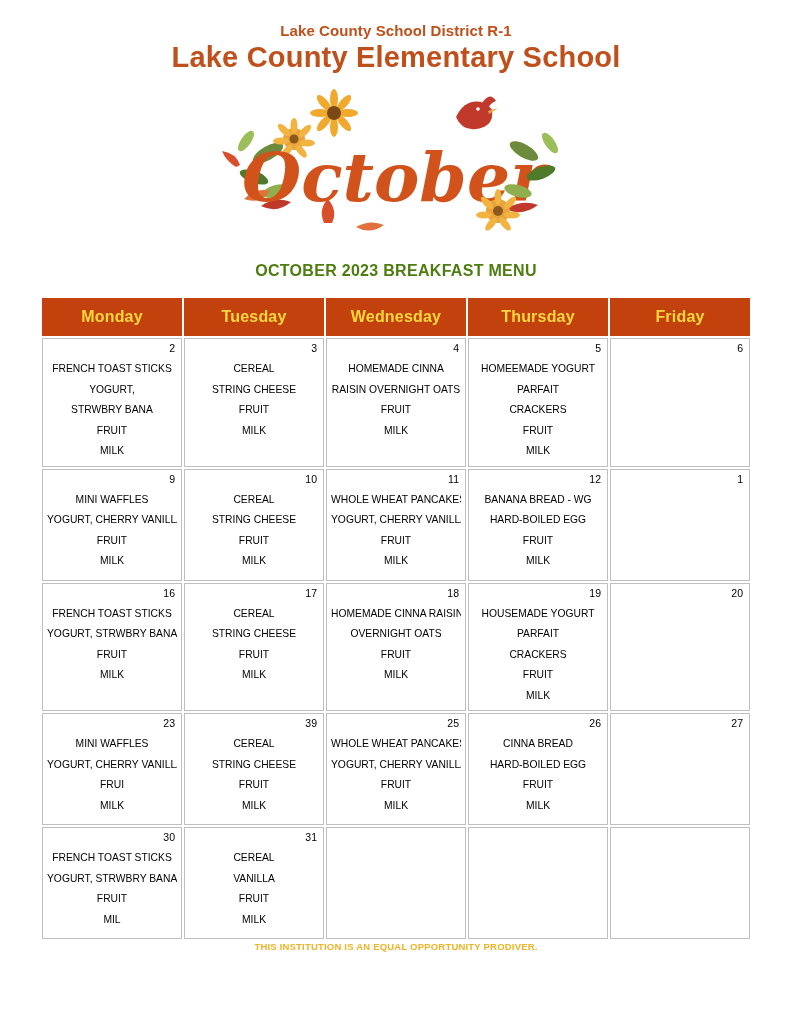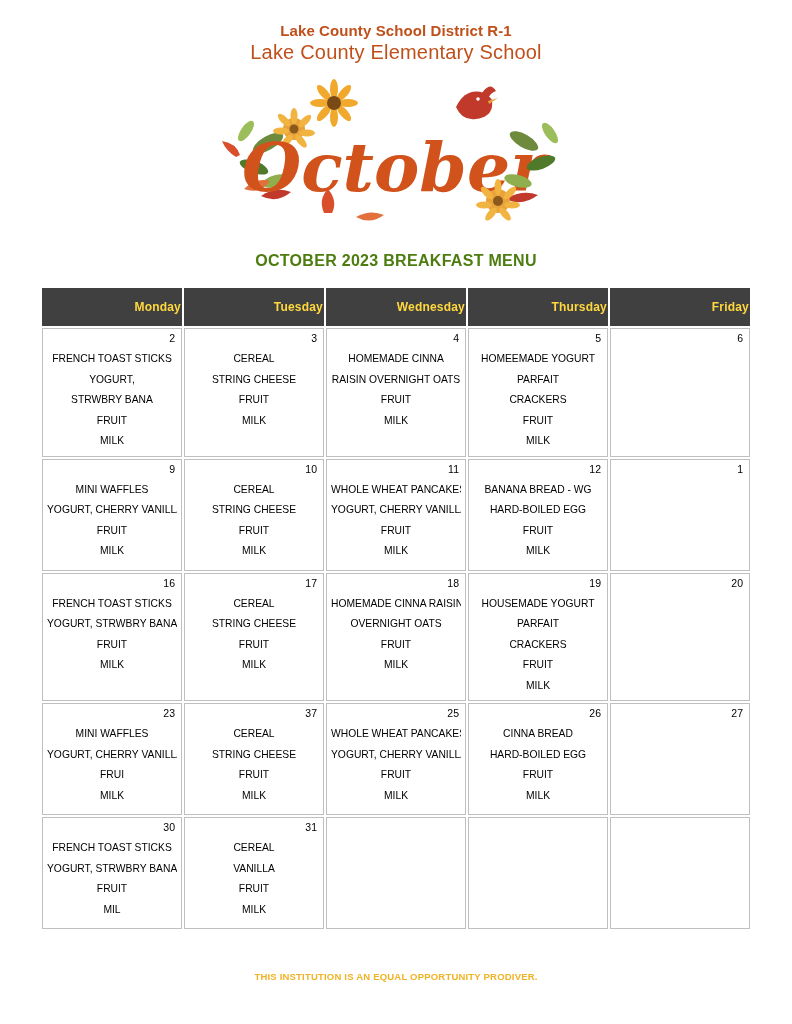--- a/index.html
+++ b/index.html
@@ -24,22 +24,22 @@
   .district-line {
     text-align: center;
     font-size: 15px;
     font-weight: bold;
     color: #C0501B;
     letter-spacing: 0.1px;
     margin: 4px 0 2px 0;
   }
   .school-title {
     text-align: center;
-    font-size: 20px;
-    font-weight: normal;
+    font-size: 29px;
+    font-weight: bold;
     color: #C0501B;
     letter-spacing: 0.2px;
     margin: 0 0 4px 0;
   }
 
   
   .art-wrap {
     width: 100%;
     height: 170px;
     display: flex;
@@ -65,25 +65,25 @@
 
   
   table.calendar {
     width: 712px;
     margin: 0 auto;
     border-collapse: separate;
     border-spacing: 2px;
     table-layout: fixed;
   }
   table.calendar th {
-    background: #404040;
+    background: #c2410c;
     color: #FFD83D;
-    font-size: 12px;
+    font-size: 16px;
     font-weight: bold;
-    text-align: right;
+    text-align: center;
     height: 38px;
     border: none;
     letter-spacing: 0.2px;
   }
   table.calendar td {
     border: 1px solid #BFBFBF;
     vertical-align: top;
     height: 112px;
     padding: 2px 4px 4px 4px;
     background: #fff;
@@ -101,21 +101,20 @@
   }
   .item {
     text-align: center;
     font-size: 10.3px;
     line-height: 20.5px;
     color: #000;
     white-space: nowrap;
     overflow: hidden;
   }
   .footer-note {
-    margin-top: 40px;
     text-align: center;
     font-size: 9.5px;
     font-weight: bold;
     color: #F0B323;
     letter-spacing: 0.2px;
   }
 </style>
 </head>
 <body>
 
@@ -342,21 +341,21 @@
           <td>
             <div class="daynum">23</div>
             <div class="items">
               <div class="item">MINI WAFFLES</div>
               <div class="item">YOGURT, CHERRY VANILLA</div>
               <div class="item">FRUI</div>
               <div class="item">MILK</div>
             </div>
           </td>
           <td>
-            <div class="daynum">37</div>
+            <div class="daynum">39</div>
             <div class="items">
               <div class="item">CEREAL</div>
               <div class="item">STRING CHEESE</div>
               <div class="item">FRUIT</div>
               <div class="item">MILK</div>
             </div>
           </td>
           <td>
             <div class="daynum">25</div>
             <div class="items">

